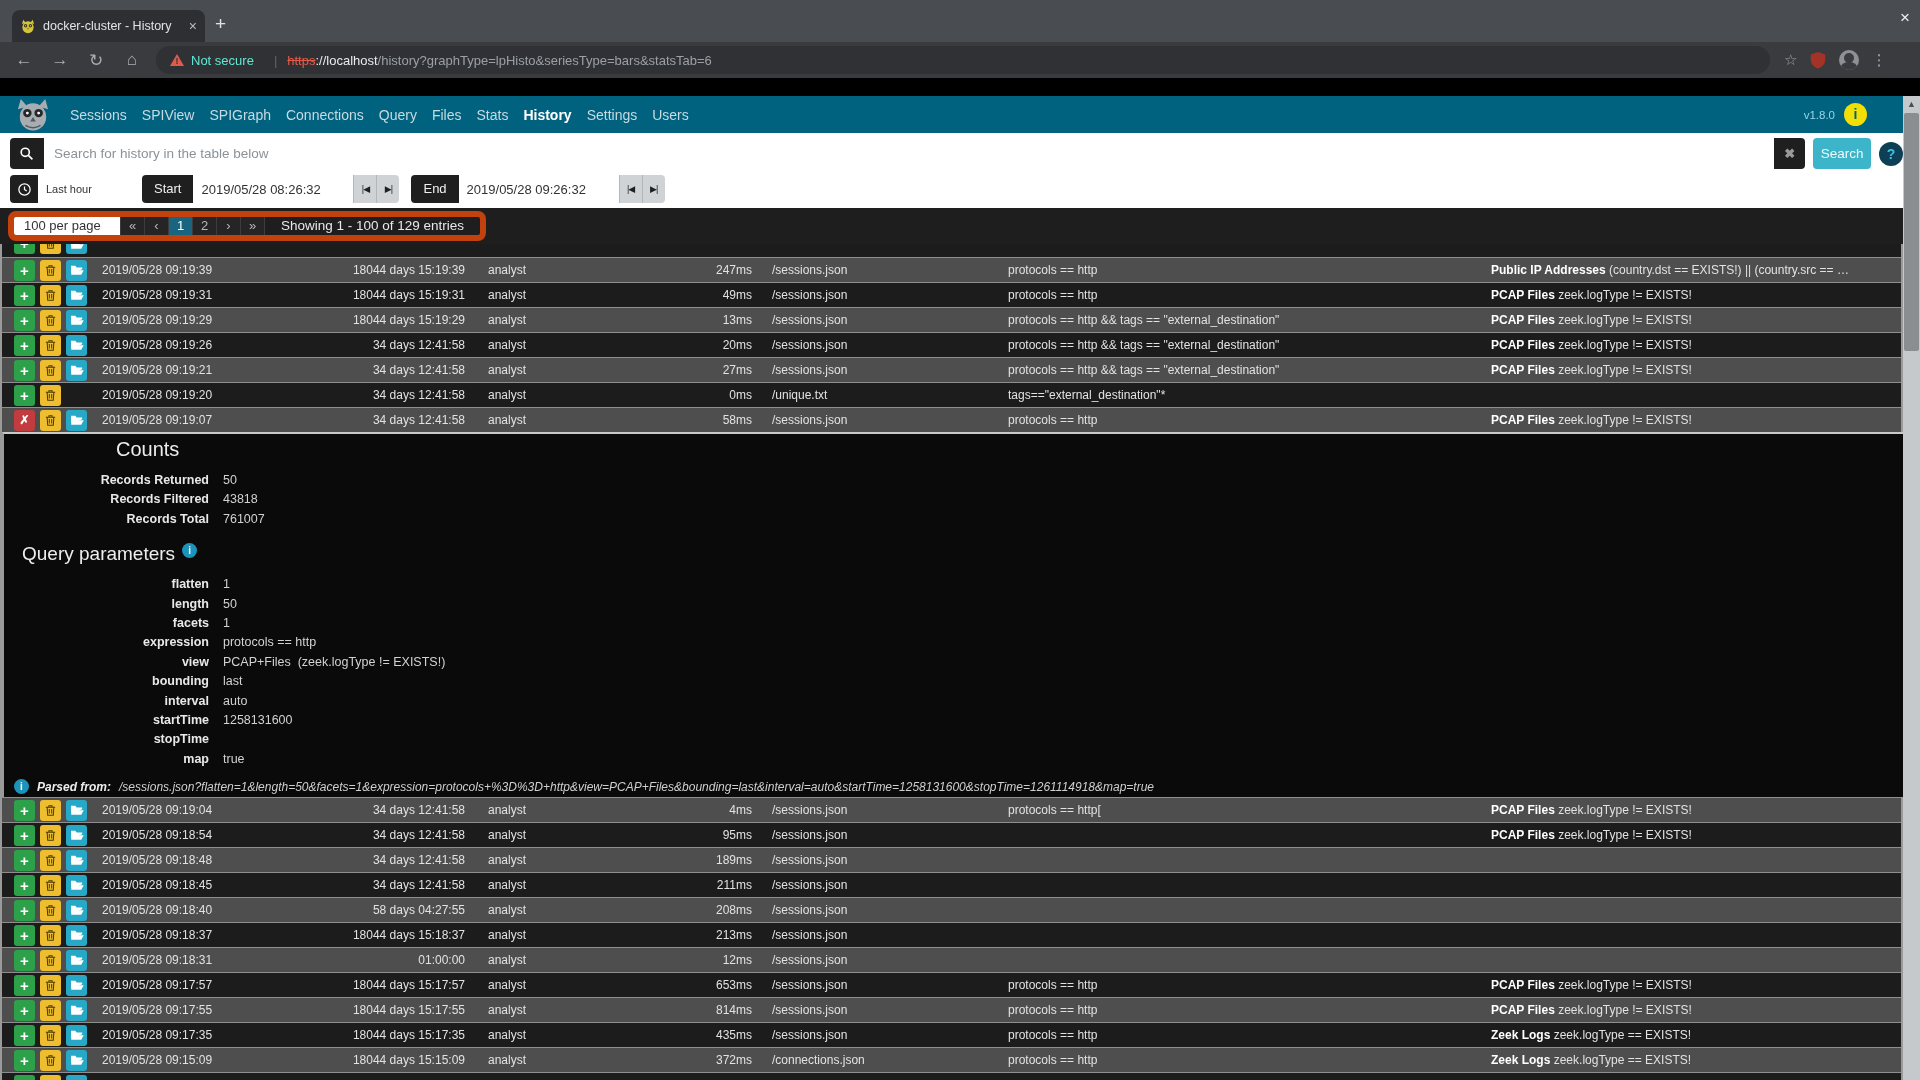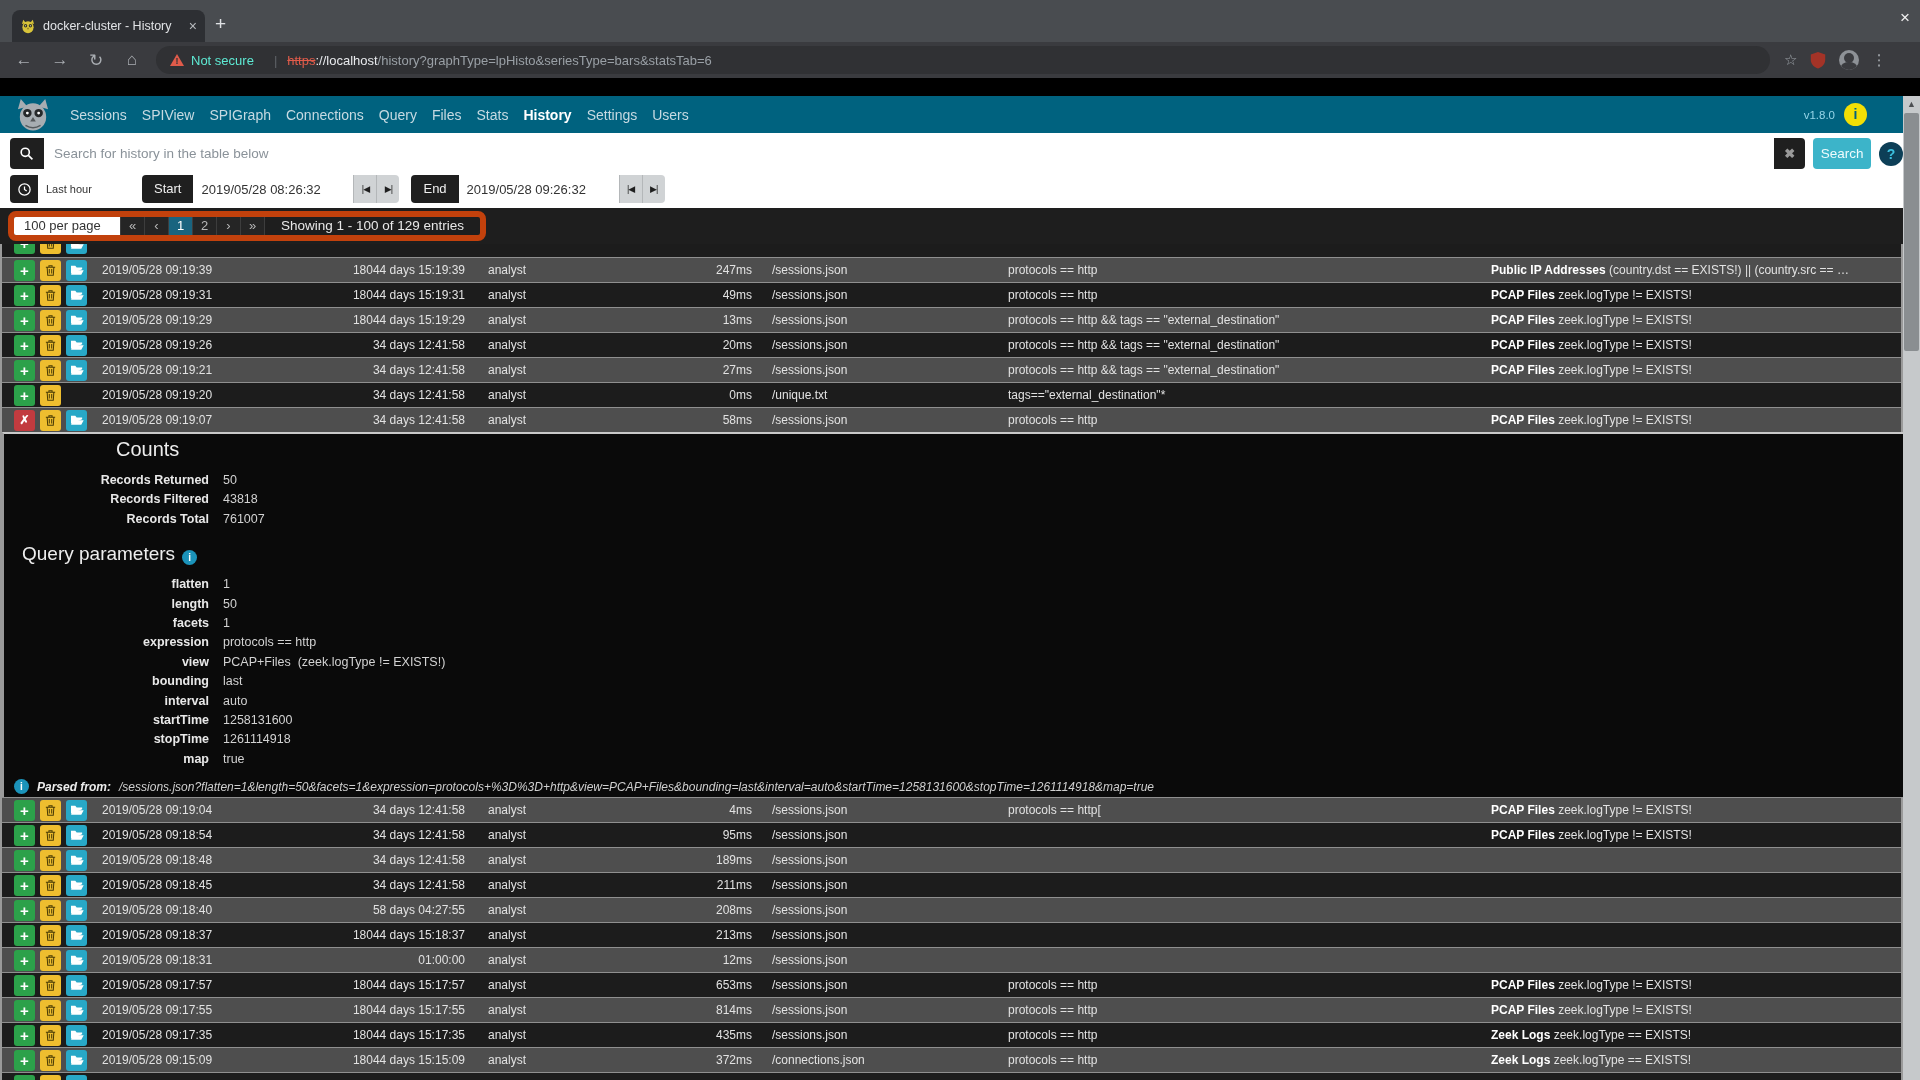--- a/index.html
+++ b/index.html
@@ -111,21 +111,21 @@
 
   
   #detail { width:1903px; height:365px; background:#0a0a0a; border-top:2px solid #c9c9c9;
     border-left:2px solid #9a9a9a; border-right:2px solid #9a9a9a; padding-top:0; color:#d6d6d6; }
   #counts-title { font-size:20px; font-weight:500; color:#ededed; margin:4px 0 10px 112px; }
   .dlrow { display:grid; grid-template-columns:205px 1fr; column-gap:14px; line-height:19.4px;
     font-size:12.5px; }
   .dlrow .dt { font-weight:bold; text-align:right; color:#e8e8e8; }
   .dlrow .dd { color:#d2d2d2; white-space:pre; }
   #qp-title { font-size:19px; font-weight:500; color:#ededed; margin:14px 0 10px 18px;
-    display:flex; align-items:flex-end; gap:7px; }
+    display:flex; align-items:flex-start; gap:7px; }
   .info-badge { width:15px; height:15px; border-radius:50%; background:#1b93ba; color:#fff;
     font-size:10px; font-weight:bold; text-align:center; line-height:15px; font-style:normal; }
   #parsed { margin:10px 0 0 10px; display:flex; align-items:center; gap:8px; font-size:12px;
     font-style:italic; color:#cfcfcf; }
   #parsed .plabel { font-weight:bold; color:#ededed; }
 
   
   #scrollbar { position:absolute; right:0; top:0; width:17px; height:1002px; background:#c6c9cb; }
   .sb-arrow { position:absolute; left:0; width:17px; height:16px; color:#4c4f52; font-size:9px;
     text-align:center; line-height:16px; }
@@ -480,21 +480,20 @@
           <div class="dlrow">
             <div class="dt">interval</div>
             <div class="dd">auto</div>
           </div>
           <div class="dlrow">
             <div class="dt">startTime</div>
             <div class="dd">1258131600</div>
           </div>
           <div class="dlrow">
             <div class="dt">stopTime</div>
-            <div class="dd">1261114918</div>
           </div>
           <div class="dlrow">
             <div class="dt">map</div>
             <div class="dd">true</div>
           </div>
         </div>
         <div id="parsed">
           <span class="info-badge">i</span>
           <span class="plabel">Parsed from:</span>
           <span>/sessions.json?flatten=1&amp;length=50&amp;facets=1&amp;expression=protocols+%3D%3D+http&amp;view=PCAP+Files&amp;bounding=last&amp;interval=auto&amp;startTime=1258131600&amp;stopTime=1261114918&amp;map=true</span>

